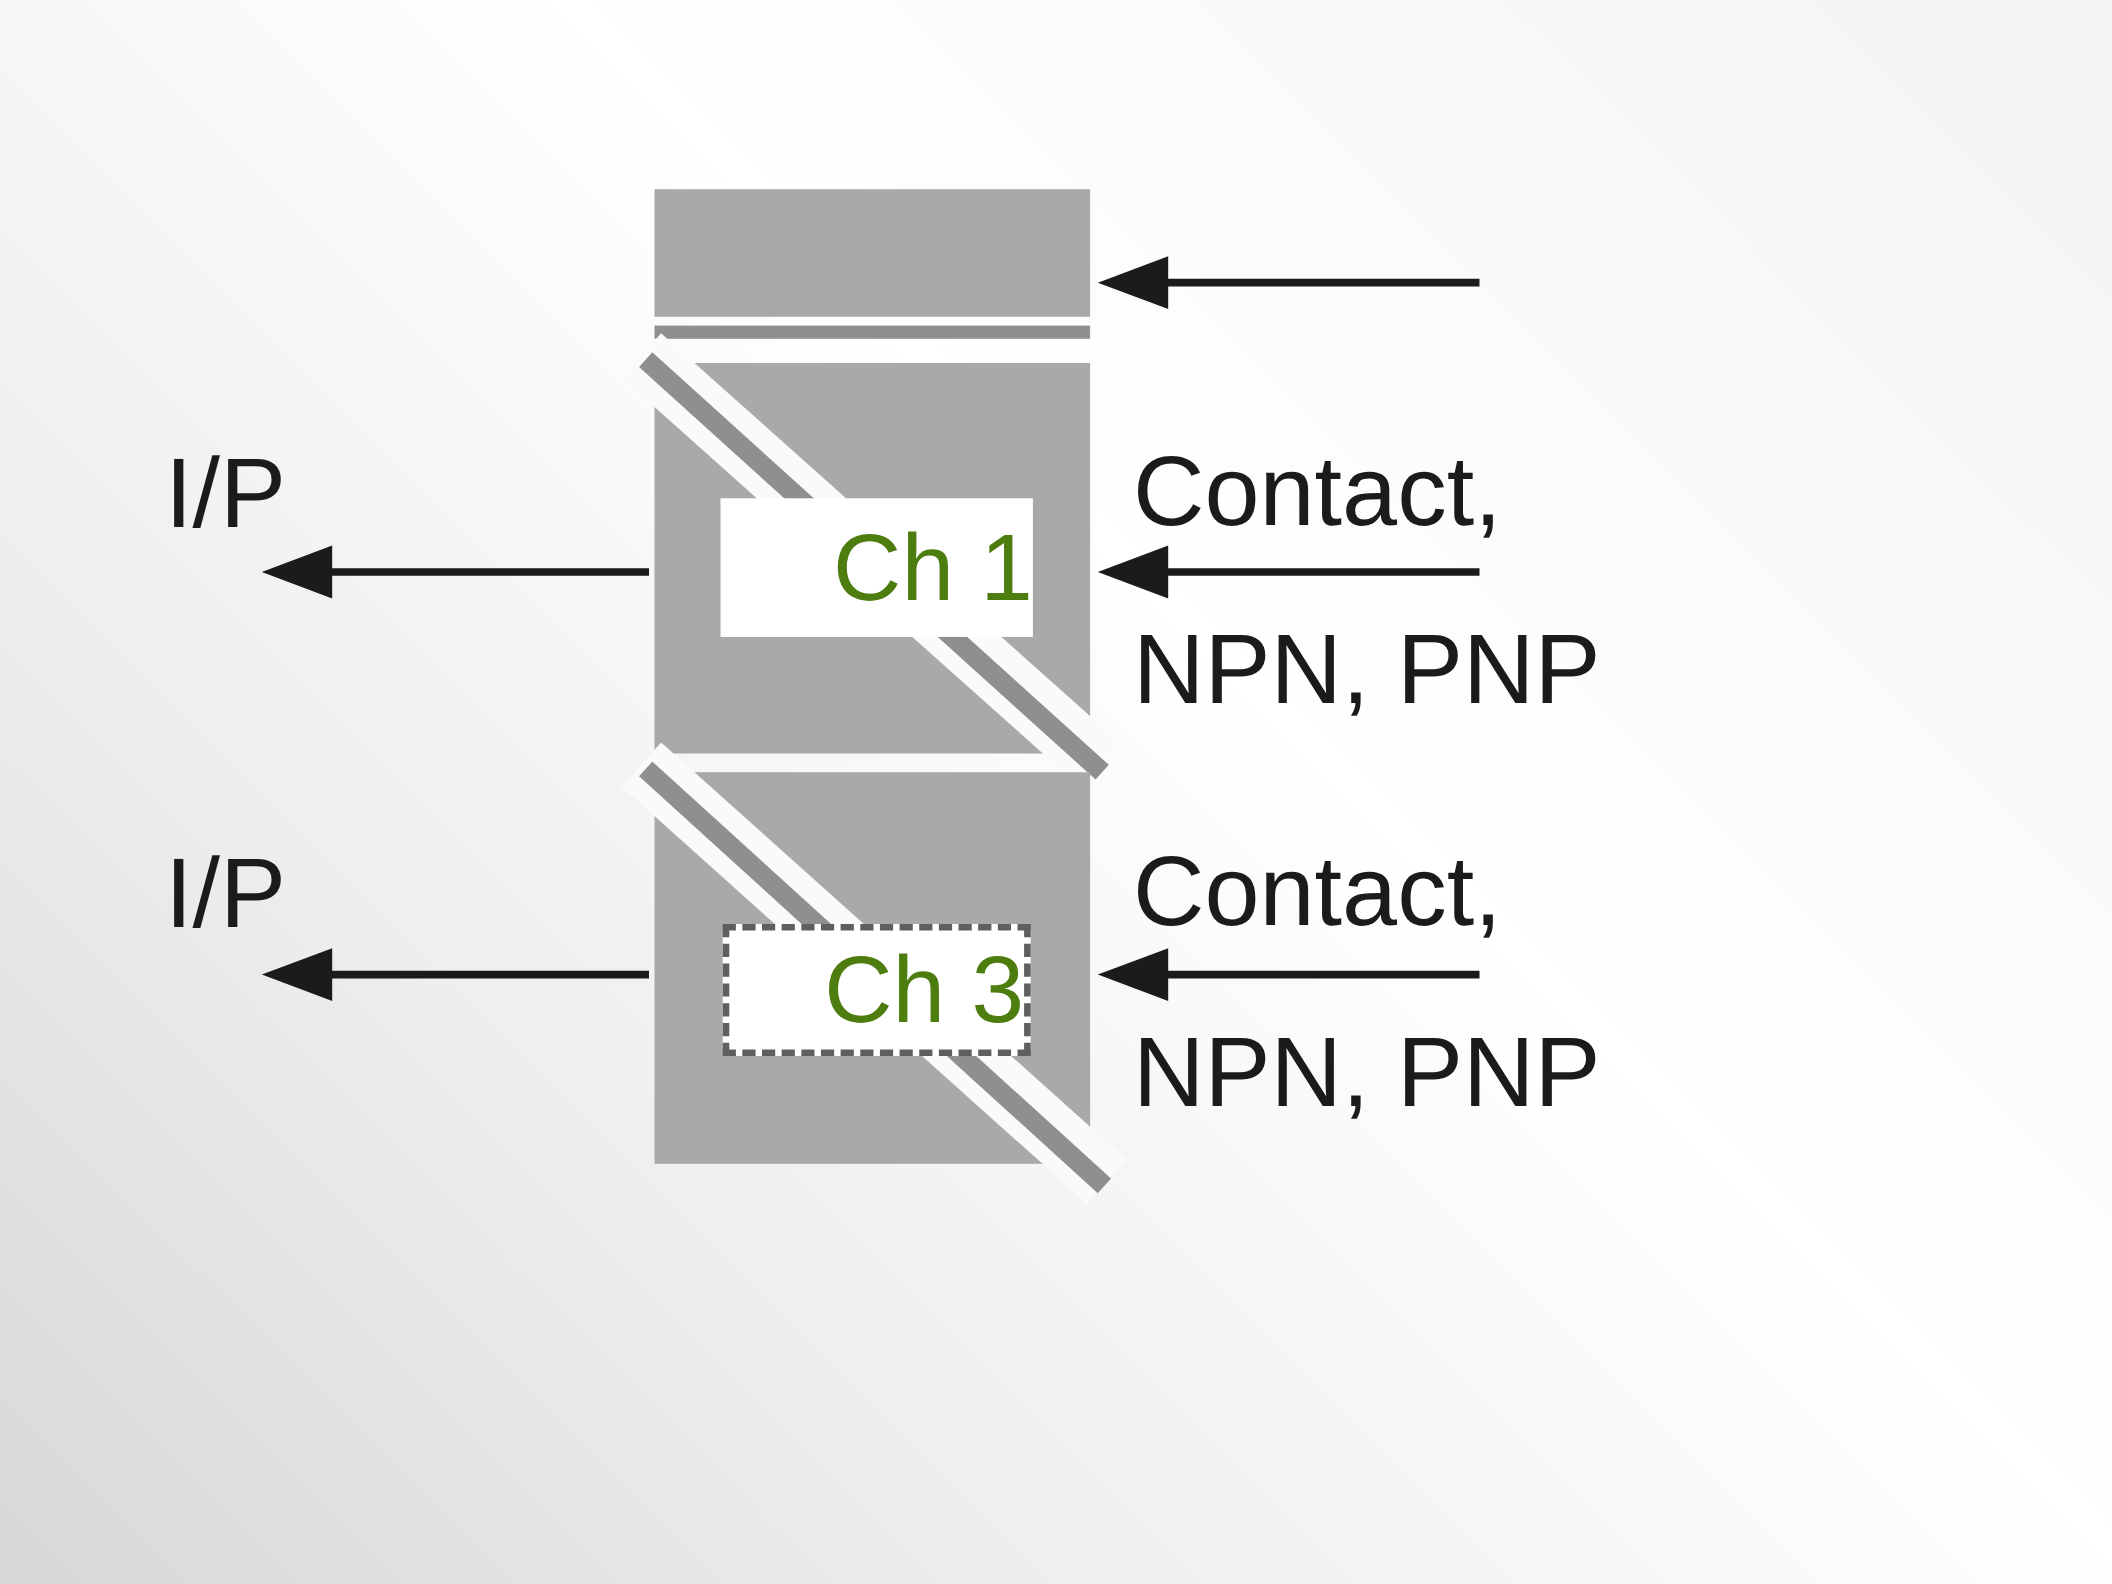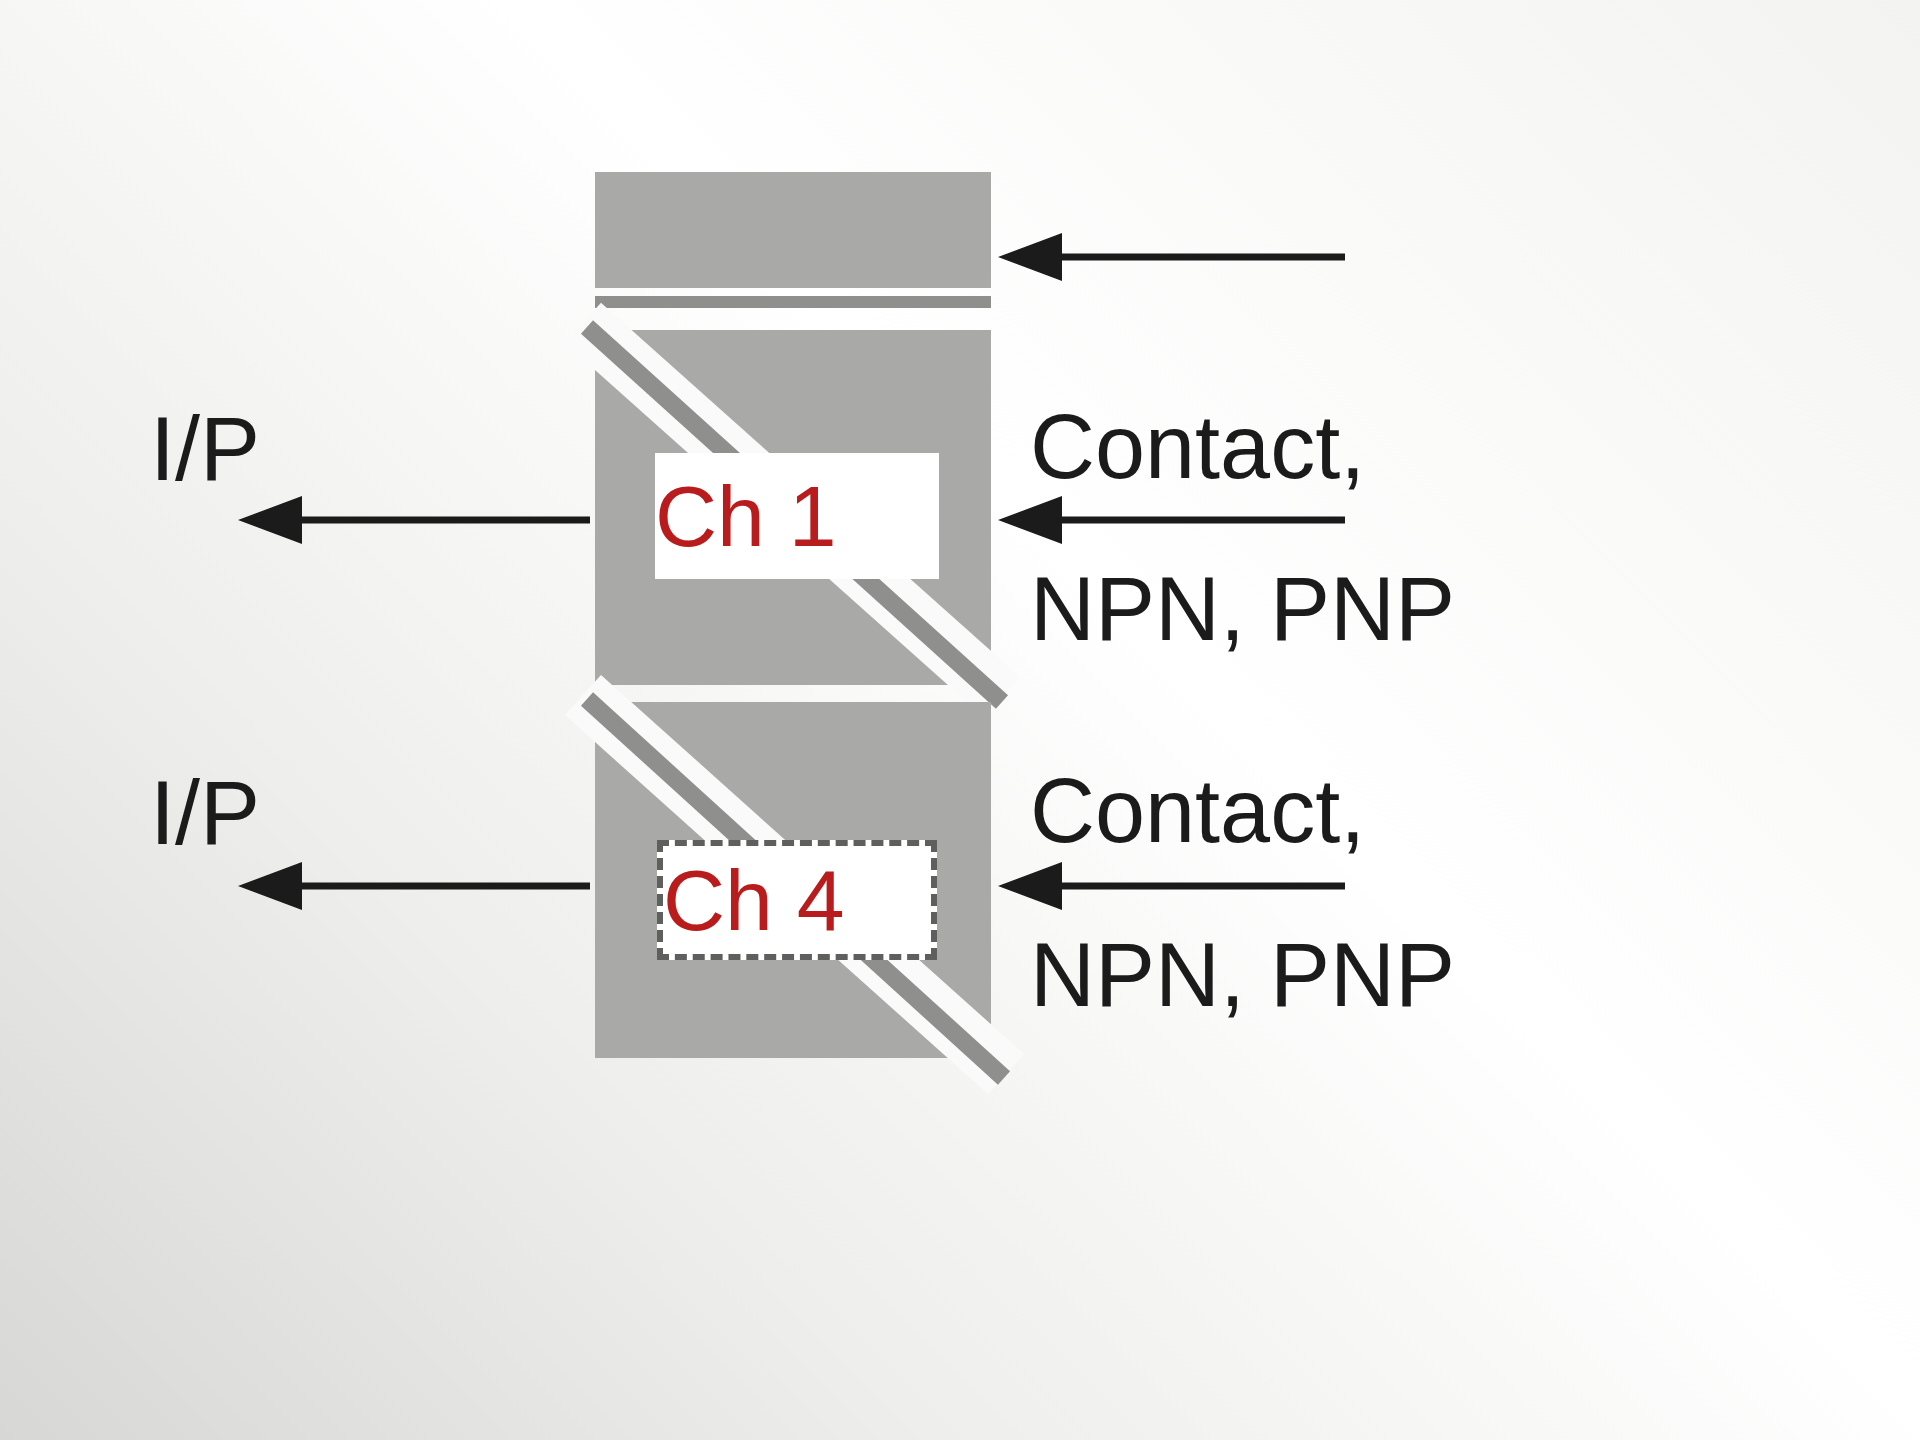--- a/index.html
+++ b/index.html
@@ -26,22 +26,22 @@
     font-size:90px;
     line-height:1.05;
     white-space:nowrap;
     letter-spacing:0px;
   }
   .ch-box{
     position:absolute;
     background:#ffffff;
     display:flex;
     align-items:center;
-    justify-content:flex-start;
-    color:#b91c1c;
+    justify-content:flex-end;
+    color:#4d7c0f;
     font-size:86px;
   }
   .ch-box.solid{
     left:655px; top:453px;
     width:284px; height:126px;
   }
   .ch-box.dashed{
     left:657px; top:840px;
     width:280px; height:120px;
     border:6px dashed #5f5f5d;
@@ -94,21 +94,21 @@
       <line x1="590" y1="886" x2="300" y2="886" stroke-width="7" stroke="#1b1b1b"></line>
       <polygon points="238,886 302,862 302,910" fill="#1b1b1b"></polygon>
     </g>
 
   </svg>
 
   <div class="ch-box solid">
     <span>Ch 1</span>
   </div>
   <div class="ch-box dashed">
-    <span>Ch 4</span>
+    <span>Ch 3</span>
   </div>
 
 
   <div class="label" style="left:150px; top:402px;">I/P</div>
 
   <div class="label" style="left:1030px; top:400px;">Contact,</div>
 
   <div class="label" style="left:1030px; top:562px;">NPN, PNP</div>
 
   <div class="label" style="left:150px; top:766px;">I/P</div>

